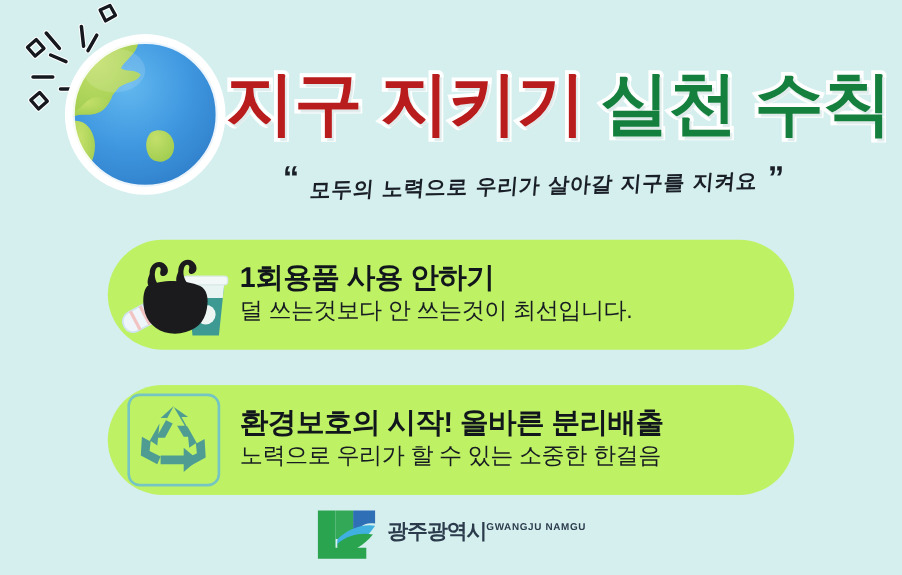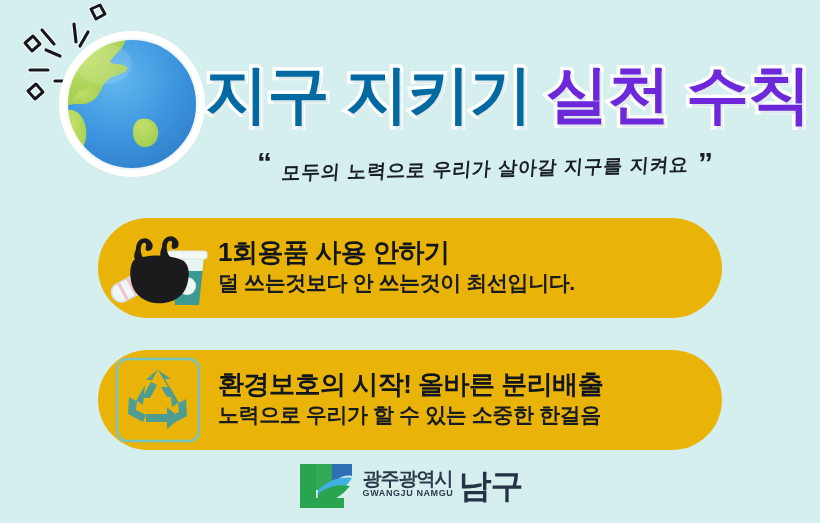--- a/index.html
+++ b/index.html
@@ -62,22 +62,22 @@
     line-height: 1;
     font-weight: bold;
     letter-spacing: -1px;
     white-space: nowrap;
     -webkit-text-stroke: 7px #ffffff;
     paint-order: stroke fill;
     text-shadow:
        0 0 0 #fff,
        2px 3px 1px rgba(150,190,190,.30);
   }
-  .title-green { color: #0369a1; }
-  .title-dark  { color: #6d28d9; }
+  .title-green { color: #b91c1c; }
+  .title-dark  { color: #15803d; }
 
   #subtitle-row {
     position: absolute;
     left: 250px;
     top: 146px;
     width: 470px;
     height: 46px;
     display: flex;
     align-items: center;
     justify-content: center;
@@ -100,21 +100,21 @@
     white-space: nowrap;
     font-family: "DejaVu Sans", sans-serif;
   }
 
   
   .card {
     position: absolute;
     left: 98px;
     width: 624px;
     height: 100px;
-    background: #eab308;
+    background: #bef264;
     border-radius: 50px;
     display: flex;
     align-items: center;
   }
   #card-1 { top: 218px; }
   #card-2 { top: 350px; }
 
   .card-icon {
     width: 120px;
     min-width: 120px;
@@ -135,21 +135,21 @@
   .card-title {
     font-size: 26px;
     font-weight: bold;
     color: #11151c;
     line-height: 1.15;
     letter-spacing: -0.5px;
     white-space: nowrap;
   }
   .card-sub {
     font-size: 21px;
-    font-weight: bold;
+    font-weight: normal;
     color: #171b22;
     line-height: 1.2;
     letter-spacing: -0.4px;
     white-space: nowrap;
   }
 
   
   #footer-logo {
     position: absolute;
     left: 0;
@@ -164,21 +164,21 @@
   #logo-mark { width: 56px; height: 50px; }
   #logo-mark svg { display: block; }
 
   #logo-text {
     display: flex;
     align-items: flex-end;
     gap: 5px;
   }
   #logo-text-left {
     display: flex;
-    flex-direction: column;
+    flex-direction: row;
     align-items: flex-start;
     line-height: 1;
     padding-bottom: 4px;
   }
   #logo-kr {
     font-size: 19px;
     font-weight: bold;
     color: #2b3b4c;
     letter-spacing: -1px;
   }
@@ -342,17 +342,16 @@
         <path d="M20 30 C30 20 44 16 54 18 C46 30 34 40 22 42 C20 38 19 33 20 30 Z" fill="#3fb0e0"></path>
         <path d="M20 34 C30 26 42 24 52 26 C44 36 32 43 22 44 C20 41 19 37 20 34 Z" fill="#2aa44f"></path>
         <rect x="20" y="40" width="16" height="6" rx="1" fill="#2aa44f"></rect>
       </svg>
     </div>
     <div id="logo-text">
       <div id="logo-text-left">
         <span id="logo-kr">광주광역시</span>
         <span id="logo-en">GWANGJU NAMGU</span>
       </div>
-      <span id="logo-namgu">남구</span>
     </div>
   </div>
 
 </div>
 
 </body></html>

